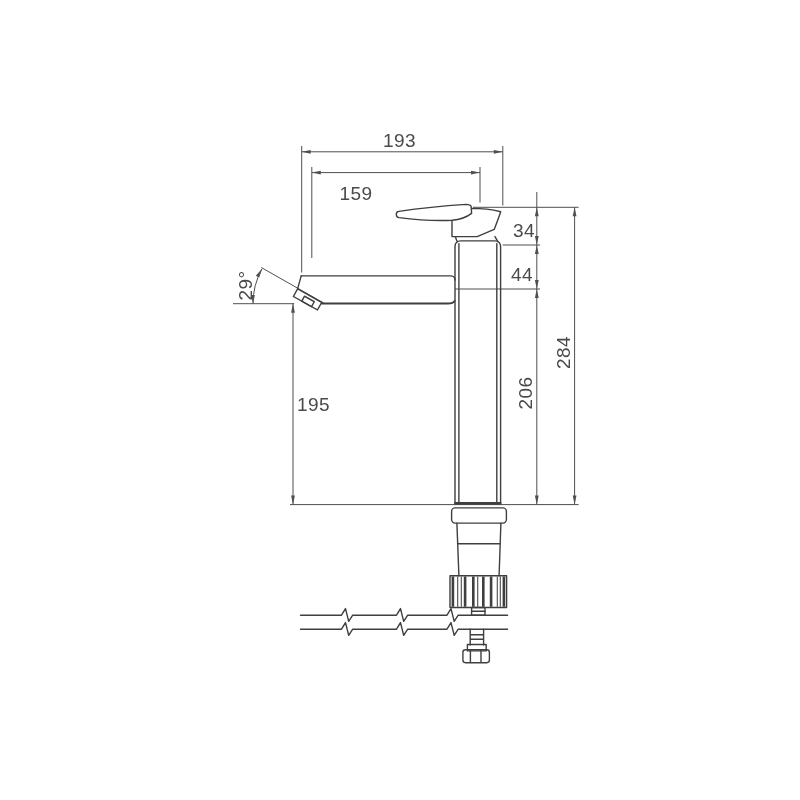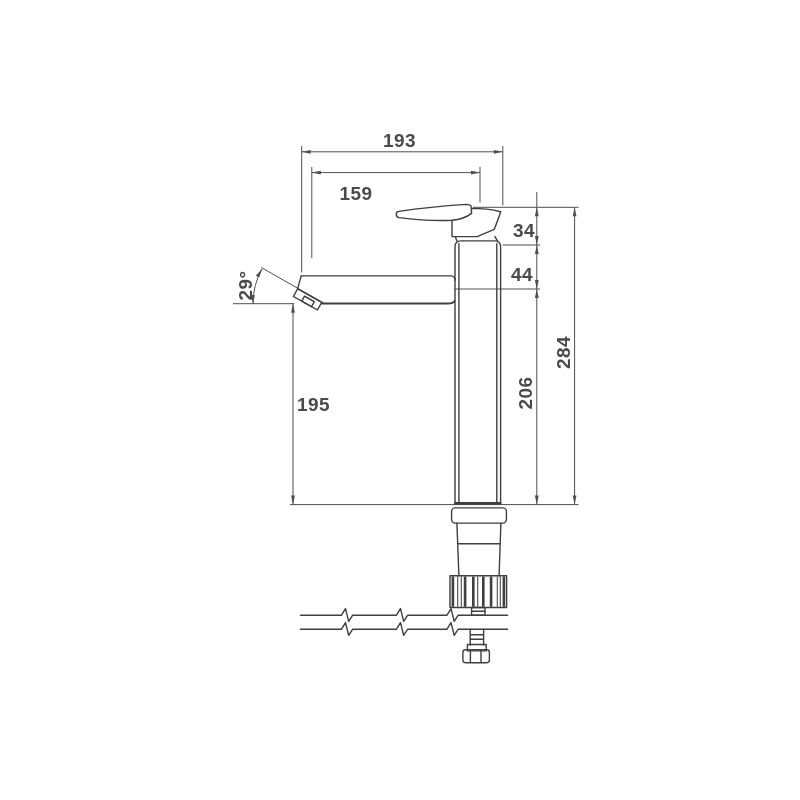--- a/index.html
+++ b/index.html
@@ -9,21 +9,20 @@
     width: 800px;
     height: 800px;
     overflow: hidden;
     font-family: "Liberation Sans", sans-serif;
   }
   .canvas {
     position: relative;
     width: 800px;
     height: 800px;
     background: #ffffff;
-    font-weight: bold;
   }
   svg { display: block; }
   .obj {
     stroke: #3f3f3f;
     stroke-width: 1.4;
     fill: none;
     stroke-linejoin: round;
     stroke-linecap: round;
   }
   .obj.fill-white { fill: #ffffff; }

